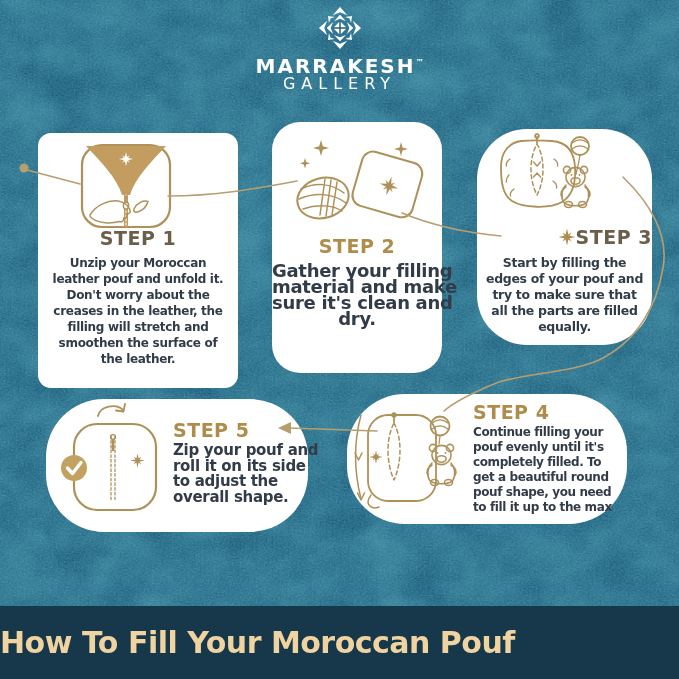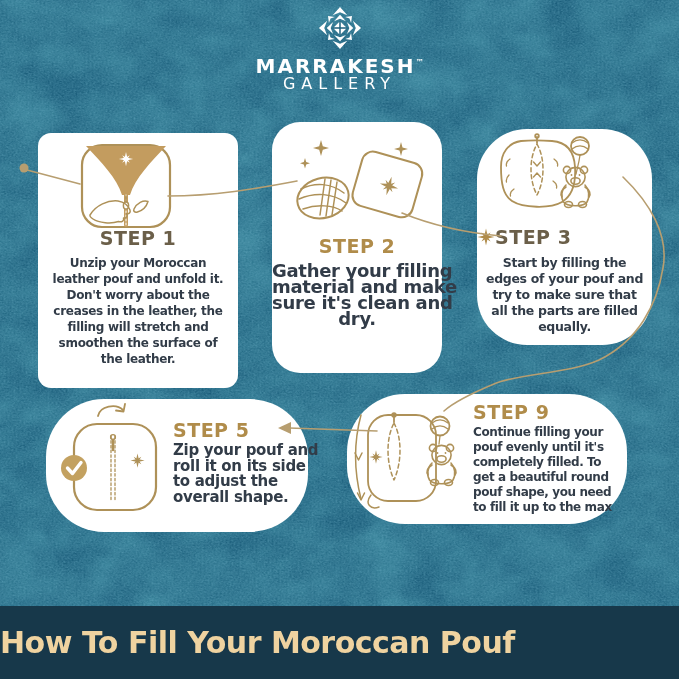--- a/index.html
+++ b/index.html
@@ -19,21 +19,21 @@
   .card-3{left:477px;top:129px;width:175px;height:216px;border-radius:50px;}
   .card-4{left:347px;top:394px;width:280px;height:130px;border-radius:58px;}
   .card-5{left:46px;top:399px;width:262px;height:133px;border-radius:58px;}
   .icon{position:absolute;}
   .step-title{position:absolute;font-weight:bold;font-size:19px;letter-spacing:.5px;white-space:pre;}
   .t-gold{color:#B08C4A;}
   .t-brown{color:#6B5F49;}
   .step-body{position:absolute;font-weight:bold;color:#323C48;white-space:pre;
              font-size:12px;line-height:16px;letter-spacing:-0.3px;}
   .centered{left:0;right:0;text-align:center;}
-  .title-row{position:absolute;left:0;right:0;display:flex;justify-content:flex-start;align-items:center;gap:0;}
+  .title-row{position:absolute;left:0;right:0;display:flex;justify-content:flex-end;align-items:center;gap:0;}
   
   .connectors{position:absolute;left:0;top:0;z-index:4;pointer-events:none;}
   
   .banner{position:absolute;left:0;top:606px;width:679px;height:73px;background:#17384A;z-index:3;
           display:flex;align-items:center;}
   .banner-title{color:#EFD3A0;font-size:30px;font-weight:bold;letter-spacing:-0.5px;white-space:pre;}
   svg{display:inline-block;}
 </style>
 </head>
 <body>
@@ -186,21 +186,21 @@
         <circle cx="89.5" cy="48" r="9.6"></circle>
         <ellipse cx="89.5" cy="52" rx="4.6" ry="3.2"></ellipse>
         <circle cx="85.5" cy="46" r="0.9" fill="#AE9158" stroke="none"></circle>
         <circle cx="93.5" cy="46" r="0.9" fill="#AE9158" stroke="none"></circle>
         <path d="M80 56 C 75.5 60 74.5 68 77.5 73 C 81 78 98 78 101 73 C 104 68 103 60 99 56"></path>
         <path d="M80 58 C 75 61 74 65 76 68 M99 58 C 104 61 105 65 103 68"></path>
         <ellipse cx="82.5" cy="75.5" rx="4" ry="3"></ellipse>
           <ellipse cx="96.5" cy="75.5" rx="4" ry="3"></ellipse>
       </g>
     </svg>
-    <div class="step-title t-gold" style="left:126px;top:7px;">STEP 9</div>
+    <div class="step-title t-gold" style="left:126px;top:7px;">STEP 4</div>
     <div class="step-body" style="left:126px;top:31px;line-height:15px;letter-spacing:-0.4px;">Continue filling your
 pouf evenly until it's
 completely filled. To
 get a beautiful round
 pouf shape, you need
 to fill it up to the max</div>
   </div>
 
   <div class="card card-5">
     <svg class="icon" style="left:6px;top:-3px;" width="118" height="122" viewBox="0 0 118 122" fill="none" stroke="#AE9158" stroke-width="2" stroke-linecap="round" stroke-linejoin="round">

